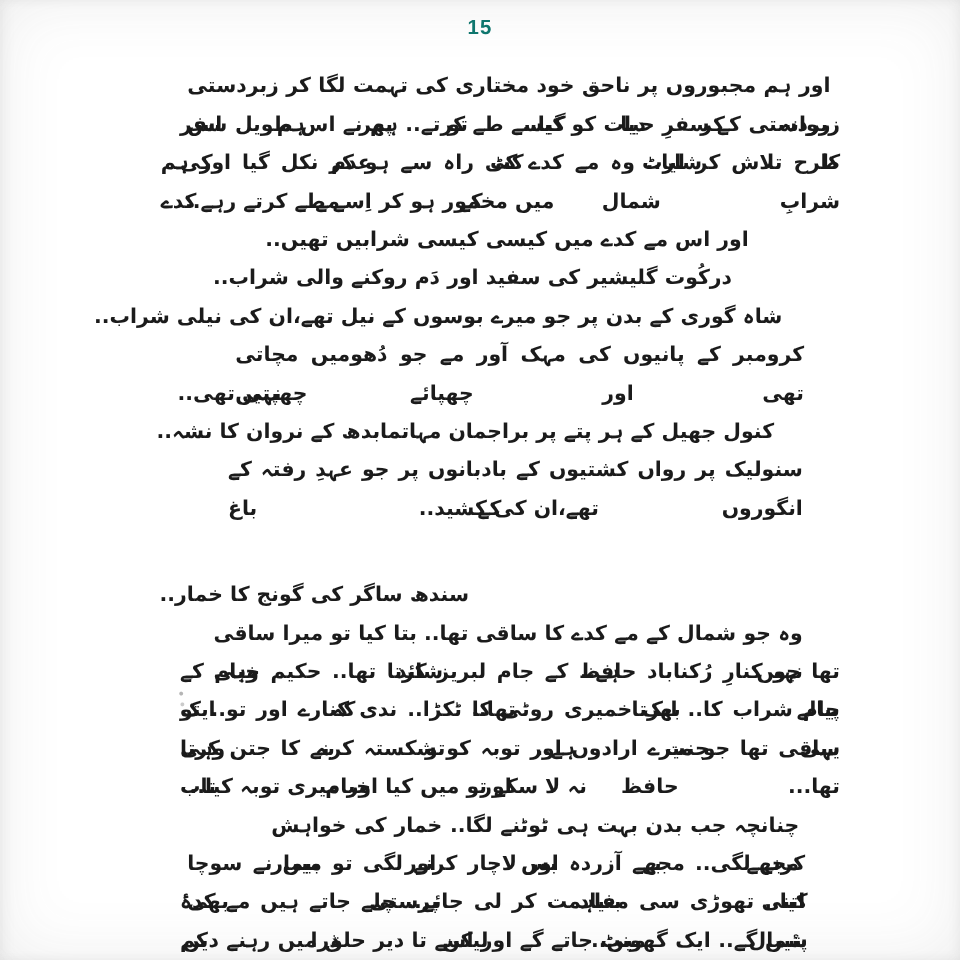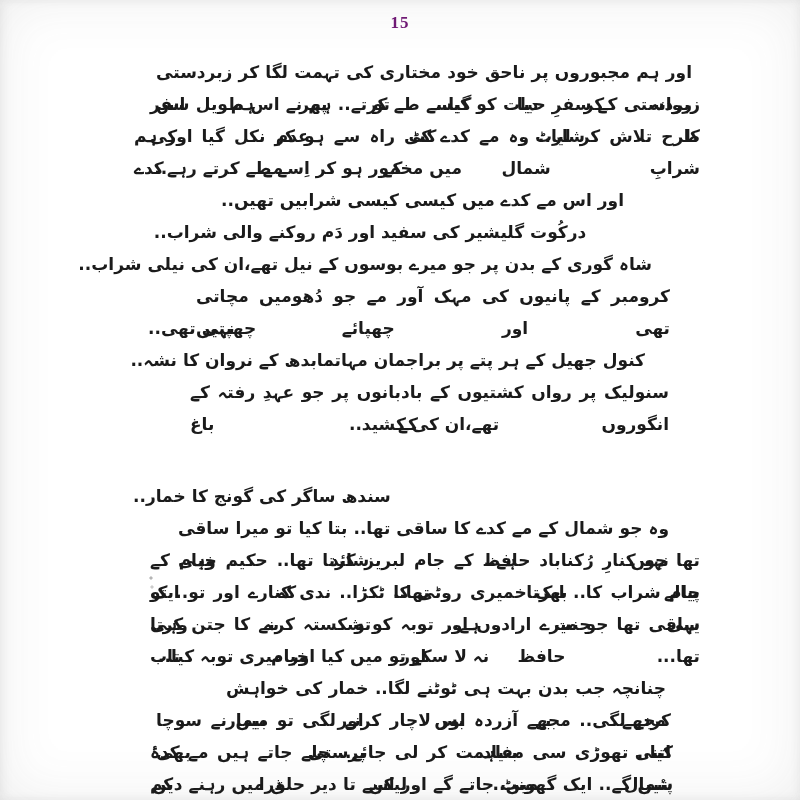--- a/index.html
+++ b/index.html
@@ -8,22 +8,22 @@
     background:#fdfdfc;
     font-family:"DejaVu Sans", sans-serif;
   }
   .page{
     position:absolute;inset:0;background:#ffffff;
     box-shadow:inset 0 0 55px rgba(90,90,85,0.10), inset 4px 0 10px rgba(120,120,115,0.08), inset -3px 0 8px rgba(120,120,115,0.06);
   }
   .pageno{
     position:absolute;top:13px;left:0;width:100%;
     text-align:center;
-    font-family:Liberation Serif, serif;
-    font-weight:bold;font-size:17px;color:#701a75;letter-spacing:1px;
+    font-family:Liberation Sans, sans-serif;
+    font-weight:bold;font-size:17px;color:#0f766e;letter-spacing:1px;
   }
   .textblock{
     position:absolute;top:56px;left:130px;width:570px;height:706px;
     direction:rtl;unicode-bidi:embed;
     font-size:17px;font-weight:bold;color:#1b1b1b;
   }
   .line{
     height:32px;line-height:32px;
     overflow:visible;
   }
@@ -32,21 +32,21 @@
   
   .r{text-align:right;white-space:nowrap;}
   
   .lft{text-align:left;white-space:nowrap;}
 
   .l1 {margin-right:8px;  margin-left:26px;}
   .l2 {margin-right:0;    margin-left:20px;}
   .l3 {margin-right:0;    margin-left:4px;}
   .l4 {margin-right:238px;}
   .l5 {margin-right:76px;}
-  .l6 {margin-right:90px;text-align:center;}
+  .l6 {margin-right:90px;}
   .l7 {margin-right:48px;}
   .l8 {margin-right:30px; margin-left:66px;}
   .l9 {margin-left:18px;}
   .l10{margin-right:55px;}
   .l11{margin-right:31px; margin-left:60px;}
   .l12{margin-left:18px;text-align:center;}
   .l13{margin-left:3px;margin-top:40px;}
   .l14{margin-right:31px; margin-left:48px;}
   .l15{margin-right:0;    margin-left:20px;}
   .l16{margin-right:0;    margin-left:20px;}

